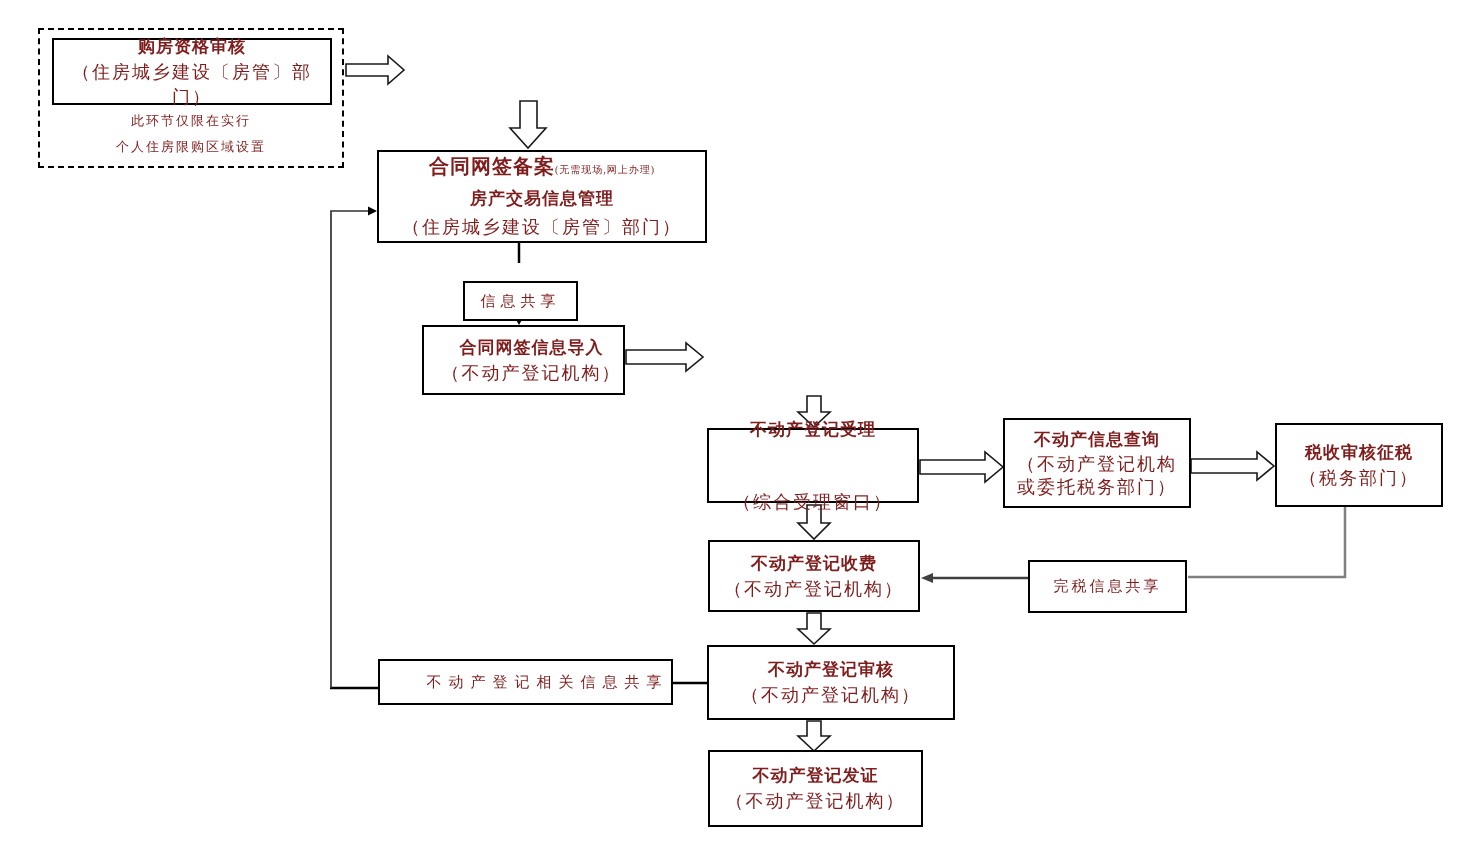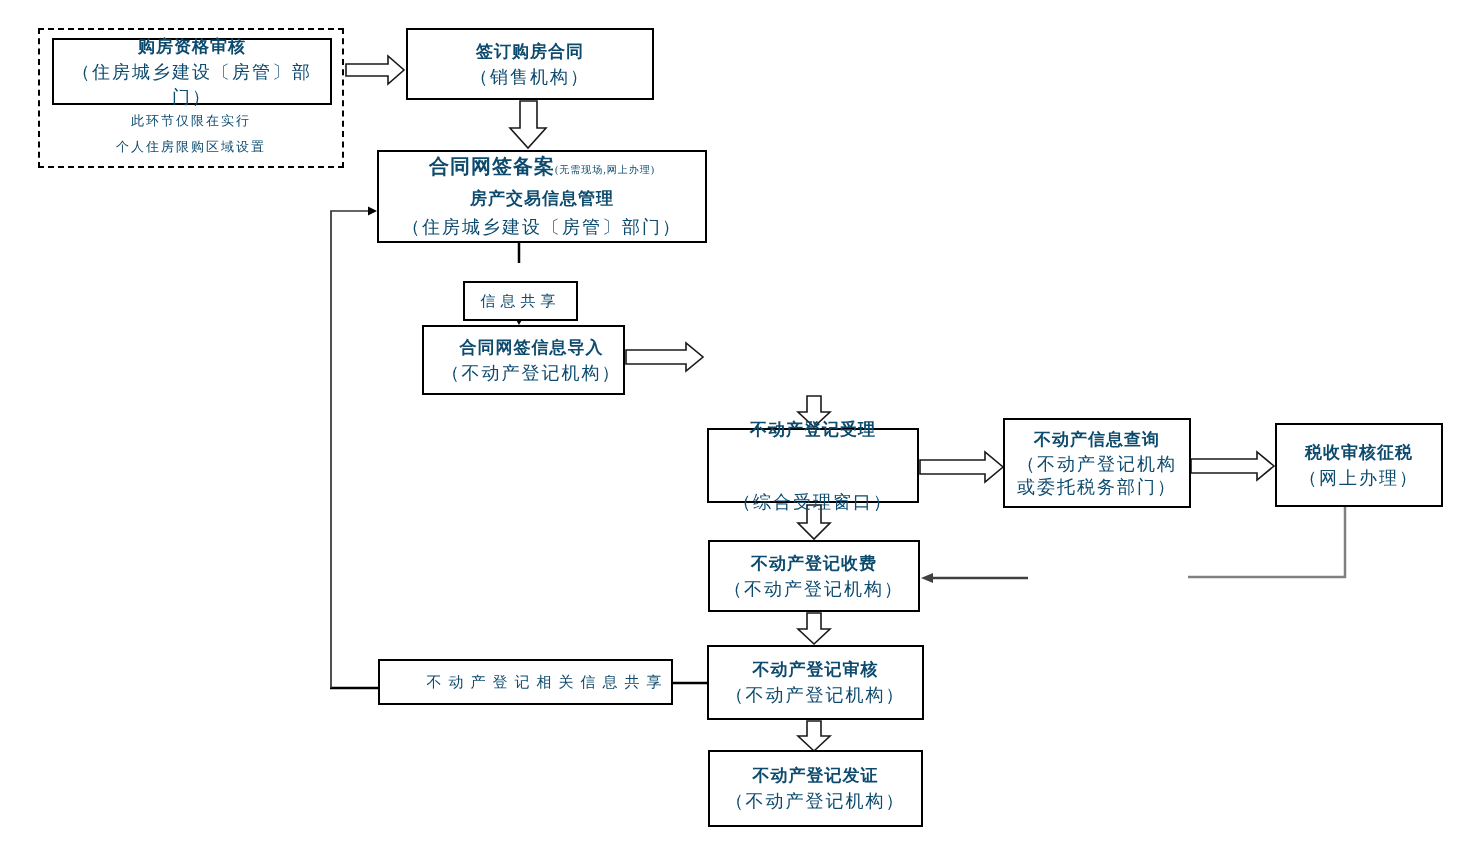--- a/index.html
+++ b/index.html
@@ -4,21 +4,21 @@
 <style>
   * { margin: 0; padding: 0; box-sizing: border-box; }
   html, body { background: #ffffff; }
   .canvas {
     position: relative;
     width: 1463px;
     height: 850px;
     background: #ffffff;
     overflow: hidden;
     font-family: "Liberation Sans", sans-serif;
-    color: #0c4a6e;
+    color: #7f1d1d;
   }
   .layer { position: absolute; left: 0; top: 0; width: 1463px; height: 850px; }
   .box {
     position: absolute;
     border: 2px solid #000;
     background: #fff;
     display: flex;
     flex-direction: column;
     justify-content: center;
     align-items: center;
@@ -104,24 +104,20 @@
     <div class="box" style="left:12px; top:8px; width:280px; height:67px; border-width:2px;">
       <div class="title">购房资格审核</div>
       <div class="subtitle">（住房城乡建设〔房管〕部门）</div>
     </div>
     <div style="position:absolute; left:0; top:78px; width:100%;">
       <div class="note-text">此环节仅限在实行</div>
       <div class="note-text">个人住房限购区域设置</div>
     </div>
   </div>
 
-  <div class="box" style="left:406px; top:28px; width:248px; height:72px;">
-    <div class="title">签订购房合同</div>
-    <div class="subtitle">（销售机构）</div>
-  </div>
 
   <div class="box" style="left:377px; top:150px; width:330px; height:93px;">
     <div class="mixline">
       <span class="t-bold">合同网签备案</span><span class="t-note">(无需现场,网上办理)</span>
     </div>
     <div class="title" style="line-height:29px;">房产交易信息管理</div>
     <div class="subtitle" style="line-height:28px;">（住房城乡建设〔房管〕部门）</div>
   </div>
 
   <div class="box" style="left:463px; top:281px; width:115px; height:40px;">
@@ -140,30 +136,33 @@
   </div>
 
   <div class="box" style="left:1003px; top:418px; width:188px; height:90px;">
     <div class="title">不动产信息查询</div>
     <div class="subtitle" style="line-height:23px;">（不动产登记机构</div>
     <div class="subtitle" style="line-height:23px;">或委托税务部门）</div>
   </div>
 
   <div class="box" style="left:1275px; top:423px; width:168px; height:84px;">
     <div class="title">税收审核征税</div>
-    <div class="subtitle">（网上办理）</div>
+    <div class="subtitle">（税务部门）</div>
   </div>
 
   <div class="box" style="left:708px; top:540px; width:212px; height:72px;">
     <div class="title">不动产登记收费</div>
     <div class="subtitle">（不动产登记机构）</div>
   </div>
 
+  <div class="box" style="left:1028px; top:560px; width:159px; height:53px;">
+    <div class="label label-mid">完税信息共享</div>
+  </div>
 
-  <div class="box" style="left:707px; top:645px; width:217px; height:75px;">
+  <div class="box" style="left:707px; top:645px; width:248px; height:75px;">
     <div class="title">不动产登记审核</div>
     <div class="subtitle">（不动产登记机构）</div>
   </div>
 
   <div class="box" style="left:378px; top:659px; width:295px; height:46px;padding-left:44px;">
     <div class="label label-wide">不动产登记相关信息共享</div>
   </div>
 
   <div class="box" style="left:708px; top:750px; width:215px; height:77px;">
     <div class="title">不动产登记发证</div>

